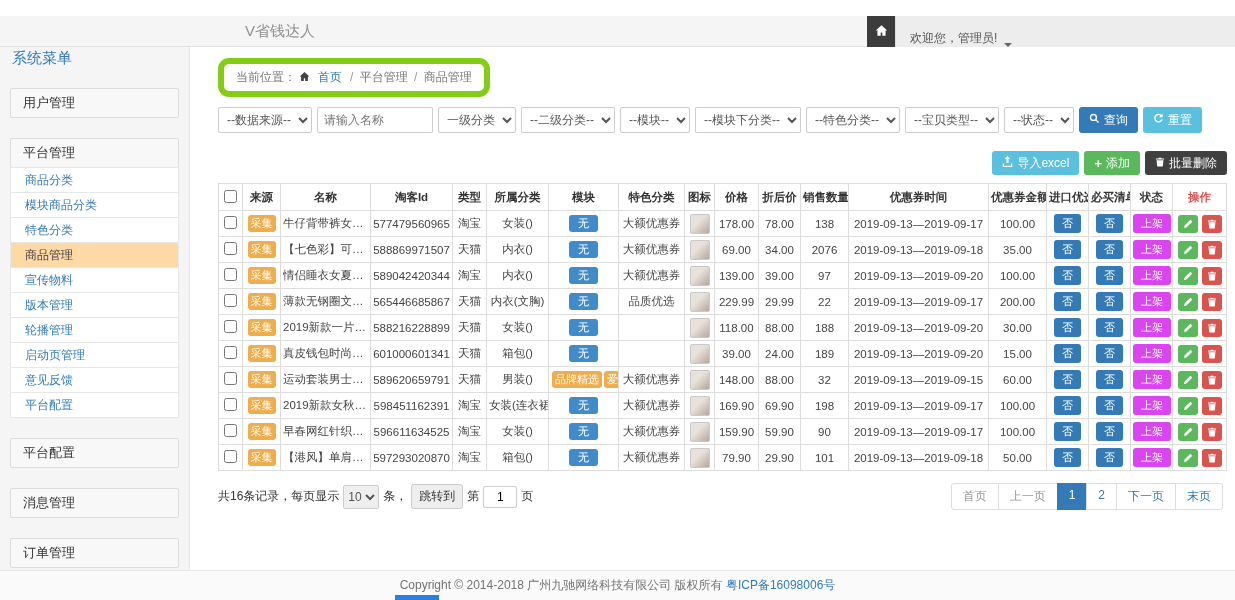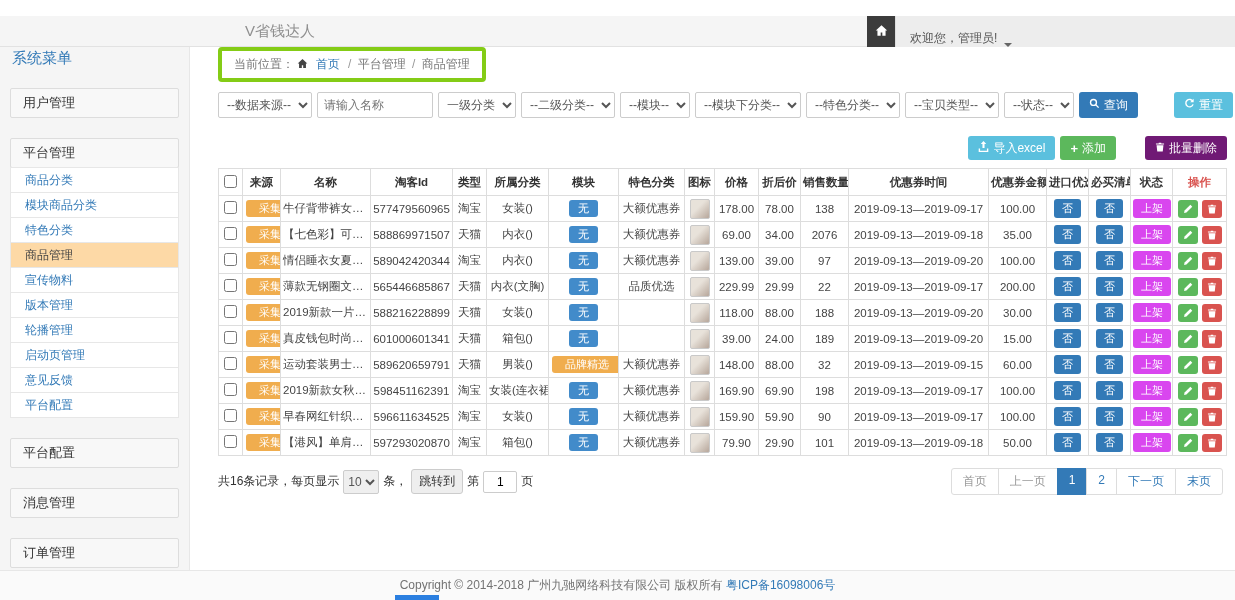--- a/index.html
+++ b/index.html
@@ -15,47 +15,47 @@
 .caret{width:0;height:0;border-left:4px solid transparent;border-right:4px solid transparent;border-top:4px solid #666;display:inline-block;}
 
 .sidebar{position:absolute;left:0;top:35px;width:190px;bottom:30px;background:#f5f5f5;border-right:1px solid #e7e7e7;padding:12px 10px 0 10px;overflow:hidden;}
 .sb-title{color:#337ab7;font-size:15px;margin:2px 0 12px 2px;}
 .sb-top{background:#f8f8f8;border:1px solid #ddd;border-radius:2px;margin-top:20px;height:30px;line-height:28px;padding-left:12px;font-size:13px;color:#333;cursor:pointer;overflow:hidden;}
 .sb-sub{background:#fff;border:1px solid #e7e7e7;margin-top:-1px;height:26px;line-height:24px;padding-left:14px;font-size:12px;color:#337ab7;cursor:pointer;overflow:hidden;}
 .sb-sub.active{background:#fdd9a6;color:#444;}
 .sb-top.clipped{height:7px;line-height:30px;}
 
 .main{position:absolute;left:190px;top:31px;right:0;bottom:30px;background:#fff;padding:16px 8px 0 28px;font-size:12px;overflow:hidden;}
-.breadcrumb{display:inline-block;border:4px solid #84cc16;border-radius:4px;padding:5px 12px;color:#777;background:#fff;}
+.breadcrumb{display:inline-block;border:6px solid #84cc16;border-radius:11px;padding:5px 12px;color:#777;background:#fff;margin-top:11px;}
 .breadcrumb .home-link{color:#337ab7;margin:0 2px;}
 .bc-sep{color:#999;margin:0 3px;}
 .home-ic{vertical-align:-1px;margin-right:2px;display:inline-block;}
 
 .filter-row{display:flex;align-items:center;gap:5px;margin-top:10px;flex-wrap:nowrap;}
 #filter-selects{display:flex;align-items:center;gap:5px;}
 select.f-select{height:26px;font-size:12px;color:#555;border:1px solid #ccc;border-radius:2px;background:#fff;padding:2px 4px;cursor:pointer;max-width:118px;}
 input.f-input{height:26px;border:1px solid #ccc;border-radius:2px;width:116px;padding:0 6px;font-size:12px;color:#555;}
 .btn{display:inline-flex;align-items:center;gap:4px;border:none;border-radius:3px;color:#fff;font-size:12px;padding:0 10px;height:26px;cursor:pointer;font-family:inherit;white-space:nowrap;}
 .btn-query{background:#337ab7;}
-.btn-reset{background:#5bc0de;margin-left:31px;}
+.btn-reset{background:#5bc0de;}
 
 .actions{display:flex;justify-content:flex-end;gap:5px;margin-top:18px;}
 .actions .btn{height:24px;}
 .btn-import{background:#5bc0de;}
 .btn-add{background:#5cb85c;}
-.btn-bdel{background:#701a75;margin-left:24px;}
+.btn-bdel{background:#404040;}
 .plus{font-weight:bold;font-size:13px;line-height:1;}
 
 #grid{width:100%;border-collapse:collapse;margin-top:8px;table-layout:fixed;}
 #grid th,#grid td{border:1px solid #ddd;text-align:center;padding:2px 2px;height:26px;font-size:11.5px;color:#444;overflow:hidden;white-space:nowrap;}
 #grid th{font-weight:bold;color:#333;background:#fff;height:27px;}
 #grid .th-op{color:#d9534f;}
 .td-name{text-align:left;text-overflow:ellipsis;}
 .td-time{font-size:11px;}
-.badge{display:inline-block;border-radius:3px;color:#fff;font-size:11px;padding:1px 13px;margin:0 1px;}
+.badge{display:inline-block;border-radius:3px;color:#fff;font-size:11px;padding:1px 3px;margin:0 1px;}
 .badge-orange{background:#f0ad4e;}
 .badge-blue{background:#428bca;padding:1px 9px;}
 .thumb{display:inline-block;width:20px;height:20px;border-radius:2px;border:1px solid #c9c9c9;background:linear-gradient(135deg,#e8e2da 40%,#b7a79b);vertical-align:middle;}
 .btn-sm{display:inline-block;border-radius:3px;color:#fff;font-size:11px;padding:2px 8px;cursor:pointer;}
 .btn-blue{background:#337ab7;}
 .btn-green{background:#d946ef;}
 .op-btn{display:inline-flex;align-items:center;justify-content:center;width:20px;height:18px;border-radius:3px;margin:0 2px;cursor:pointer;vertical-align:middle;}
 .op-edit{background:#5cb85c;}
 .op-del{background:#d9534f;}
 

